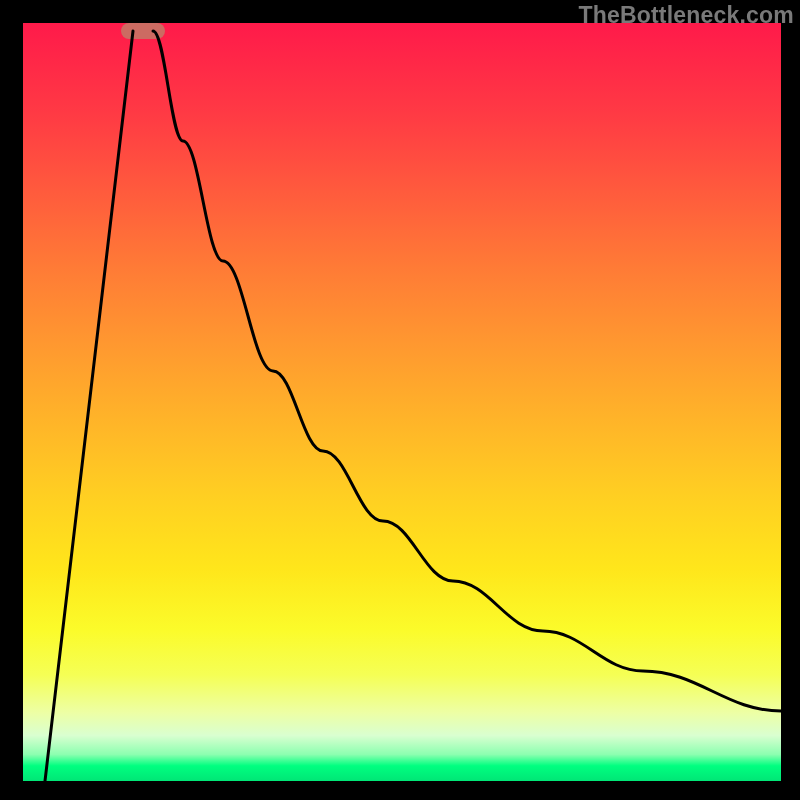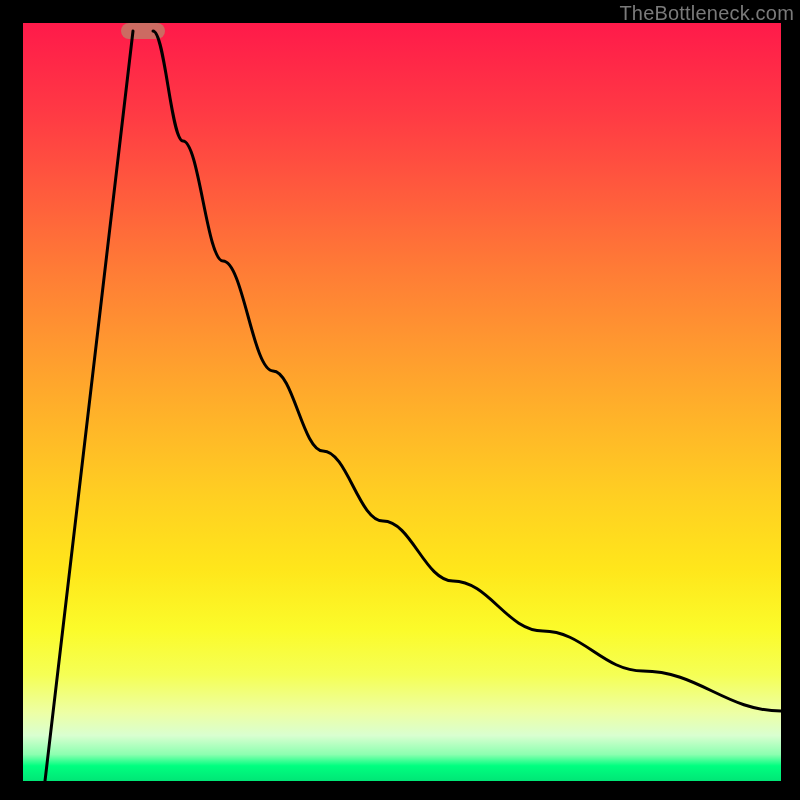--- a/index.html
+++ b/index.html
@@ -33,22 +33,22 @@
       #8cffb0 96.5%,
       #00ff80 98%,
       #00e676 100%
     );
   }
   .watermark {
     position: absolute;
     top: 2px;
     right: 6px;
     color: #7a7a7a;
-    font-size: 20px;
-    font-weight: 400;
+    font-size: 23px;
+    font-weight: 700;
     letter-spacing: 0.2px;
     z-index: 10;
   }
   svg.curves {
     position: absolute;
     left: 23px;
     top: 23px;
     width: 758px;
     height: 758px;
     z-index: 5;

